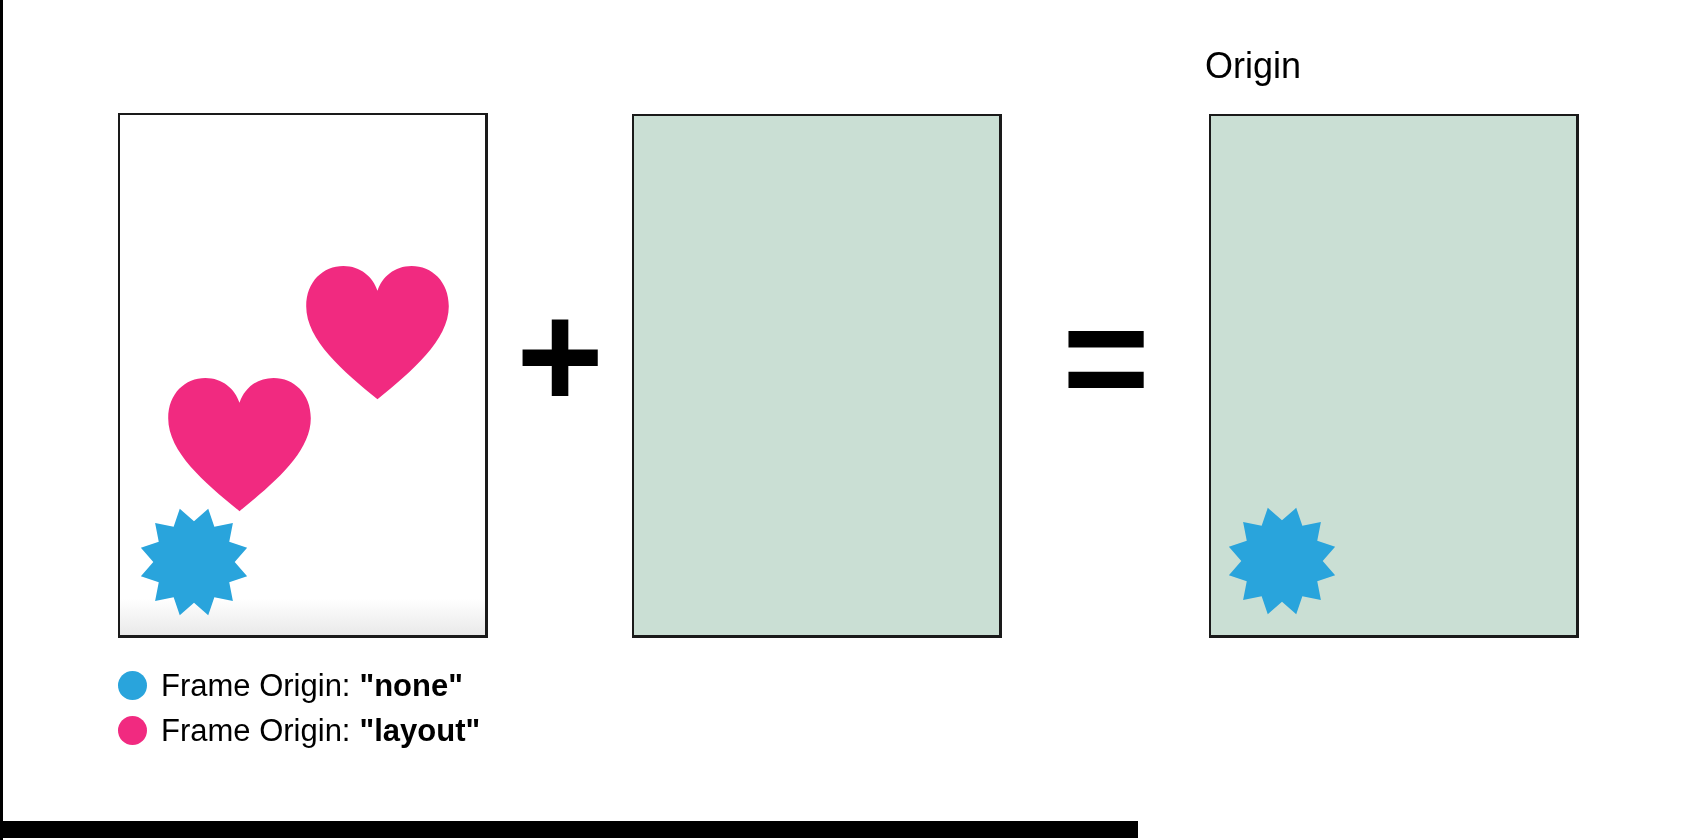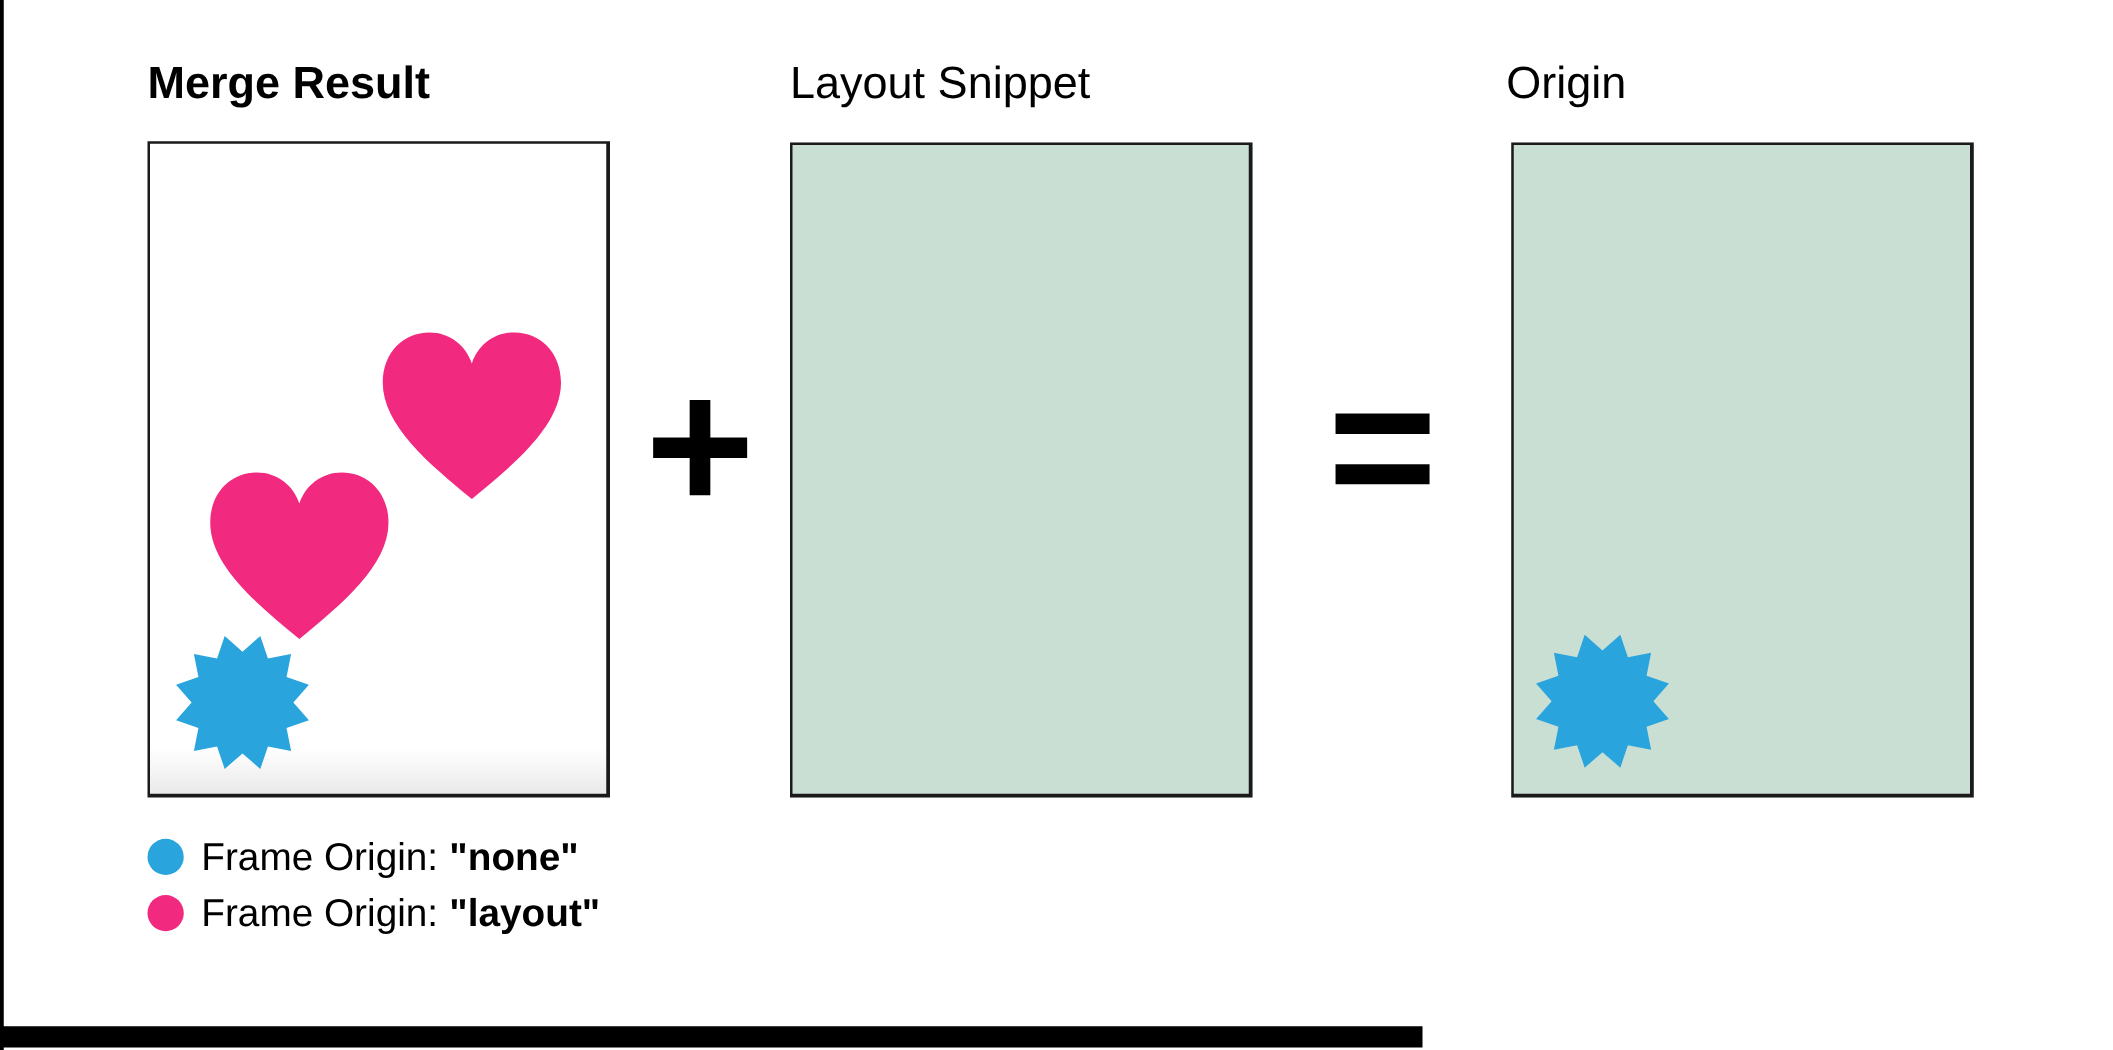--- a/index.html
+++ b/index.html
@@ -56,22 +56,20 @@
   .legend-value{font-weight:700;margin-left:9px;}
 </style>
 </head>
 <body>
 
 <div class="stage">
 
   <div class="frame-left"></div>
   <div class="frame-bottom"></div>
 
-  <div class="panel-title bold" style="left:118px;">Merge Result</div>
-  <div class="panel-title" style="left:632px;">Layout Snippet</div>
   <div class="panel-title" style="left:1205px;">Origin</div>
 
   <div class="panel white" style="left:118px;">
     <div class="shape" style="left:180px;top:140px;">
       <svg width="155" height="152" viewBox="0 0 100 92">
         <path class="heart-fill" d="M50 90 C 28 72, 4 52, 4 30 C 4 14, 15 4, 28 4 C 39 4, 47 11, 50 20 C 53 11, 61 4, 72 4 C 85 4, 96 14, 96 30 C 96 52, 72 72, 50 90 Z"></path>
       </svg>
     </div>
     <div class="shape" style="left:42px;top:252px;">
       <svg width="155" height="152" viewBox="0 0 100 92">

